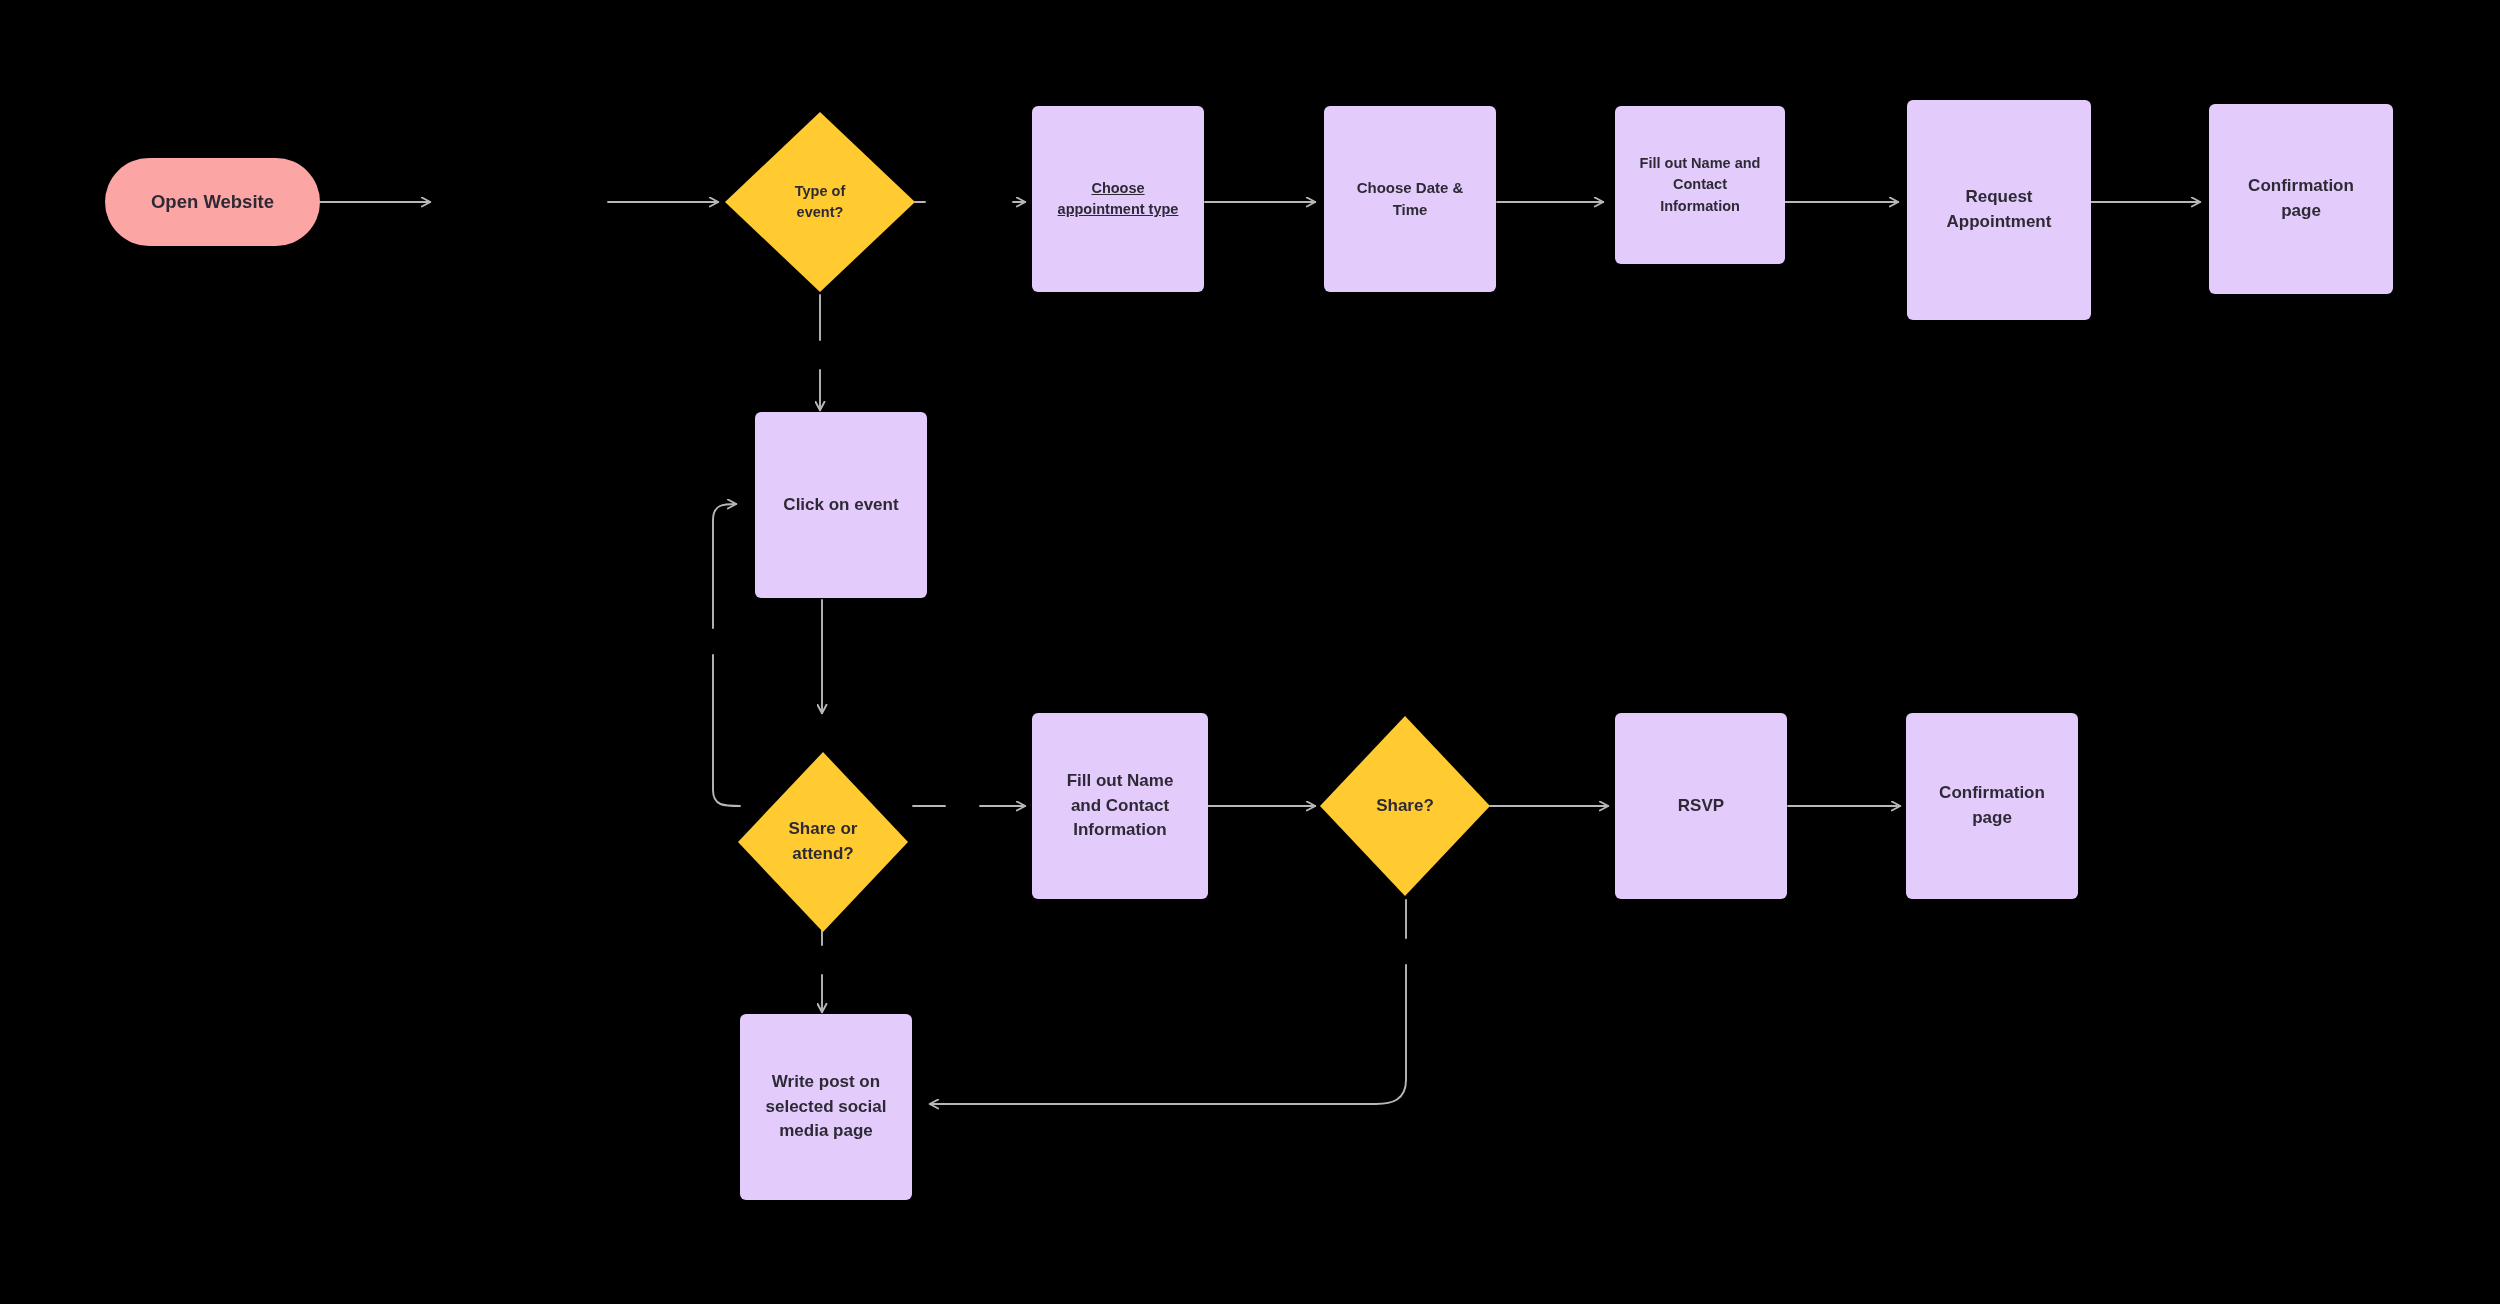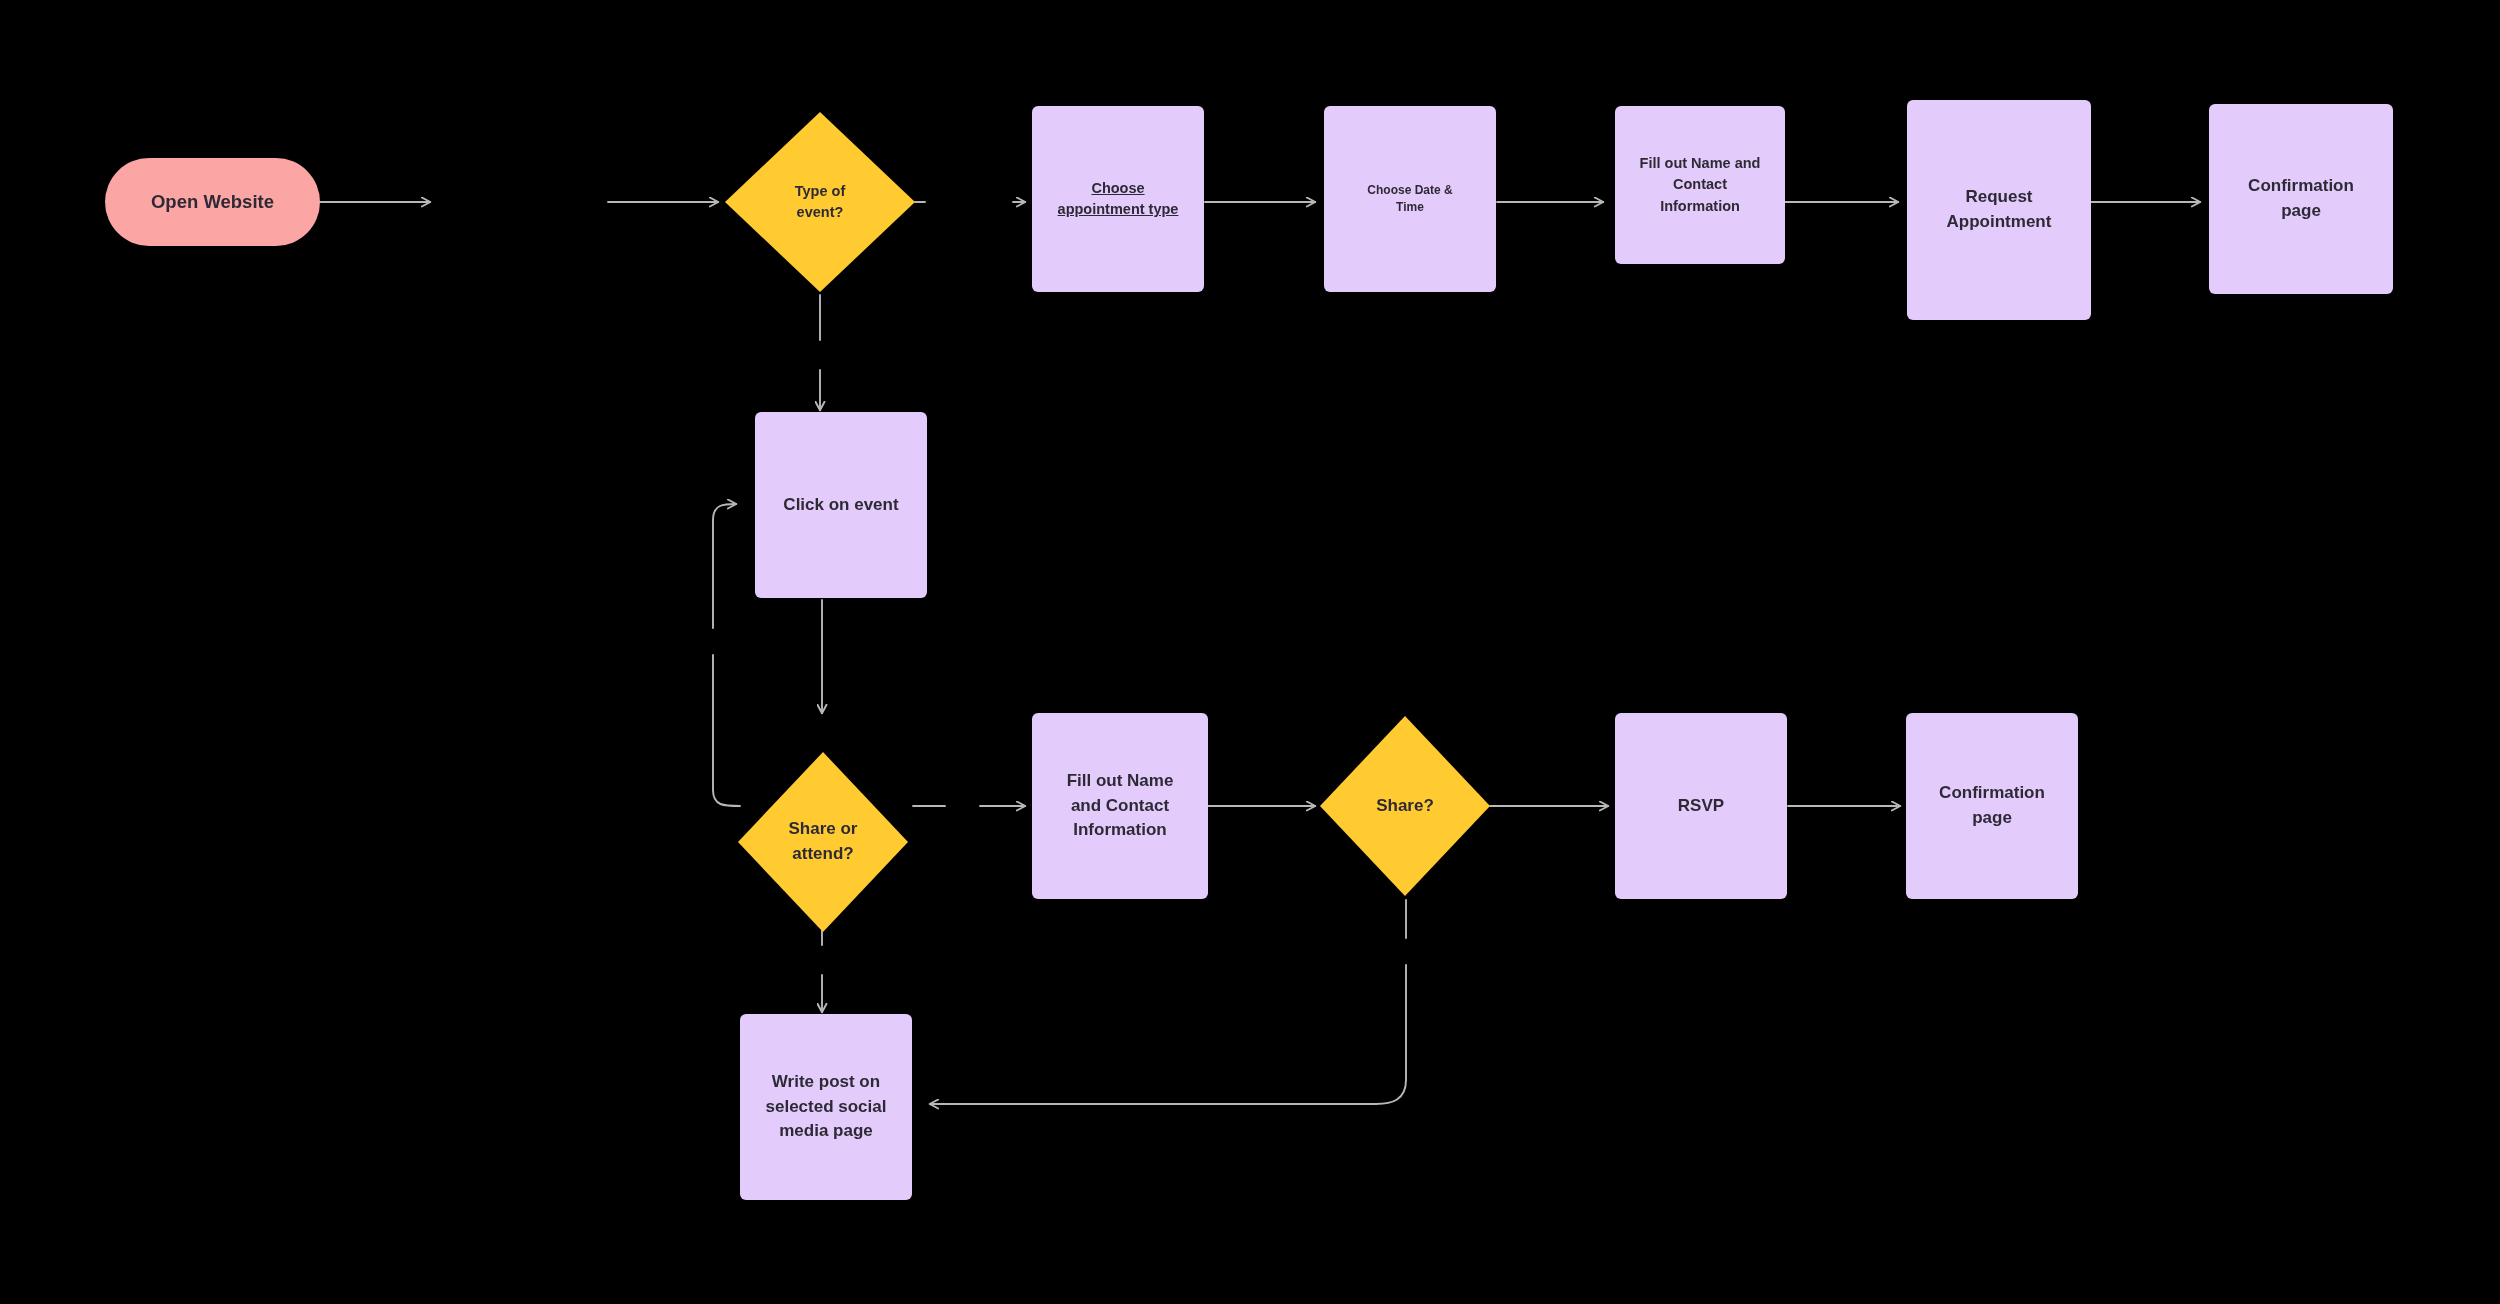--- a/index.html
+++ b/index.html
@@ -55,21 +55,21 @@
     clip-path: polygon(50% 0%, 100% 50%, 50% 100%, 0% 50%);
   }
   .node .label {
     position: relative;
     z-index: 3;
     padding: 0 10px;
     white-space: pre-line;
   }
   .fs-18 { font-size: 18.5px; }
   .fs-17 { font-size: 17px; }
-  .fs-16 { font-size: 12px; }
+  .fs-16 { font-size: 15px; }
   .fs-15 { font-size: 14.5px; }
 </style>
 </head>
 <body>
 
 <div id="canvas">
 
   <svg id="edges" viewBox="0 0 2500 1304">
     <defs>
       <marker id="ah" markerWidth="11" markerHeight="11" refX="9.2" refY="5.5" orient="auto" markerUnits="userSpaceOnUse">

